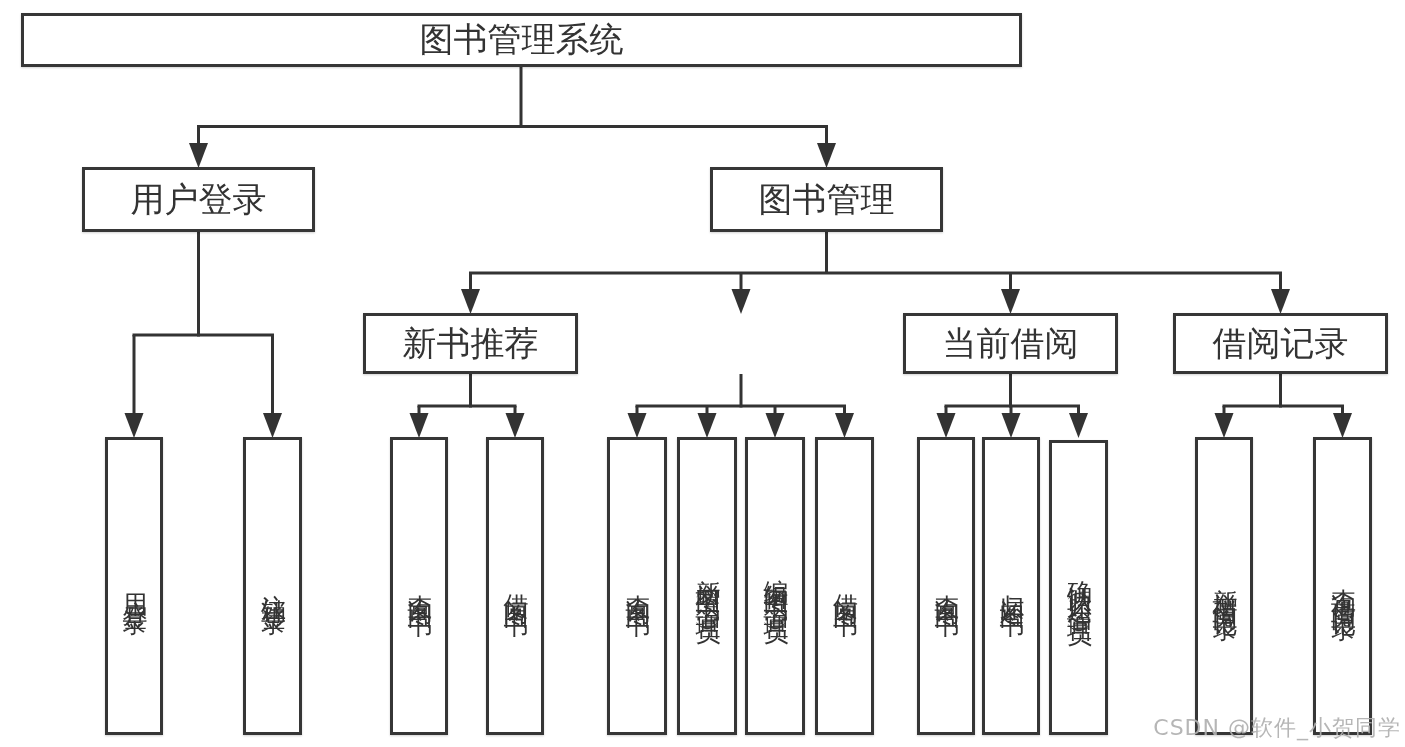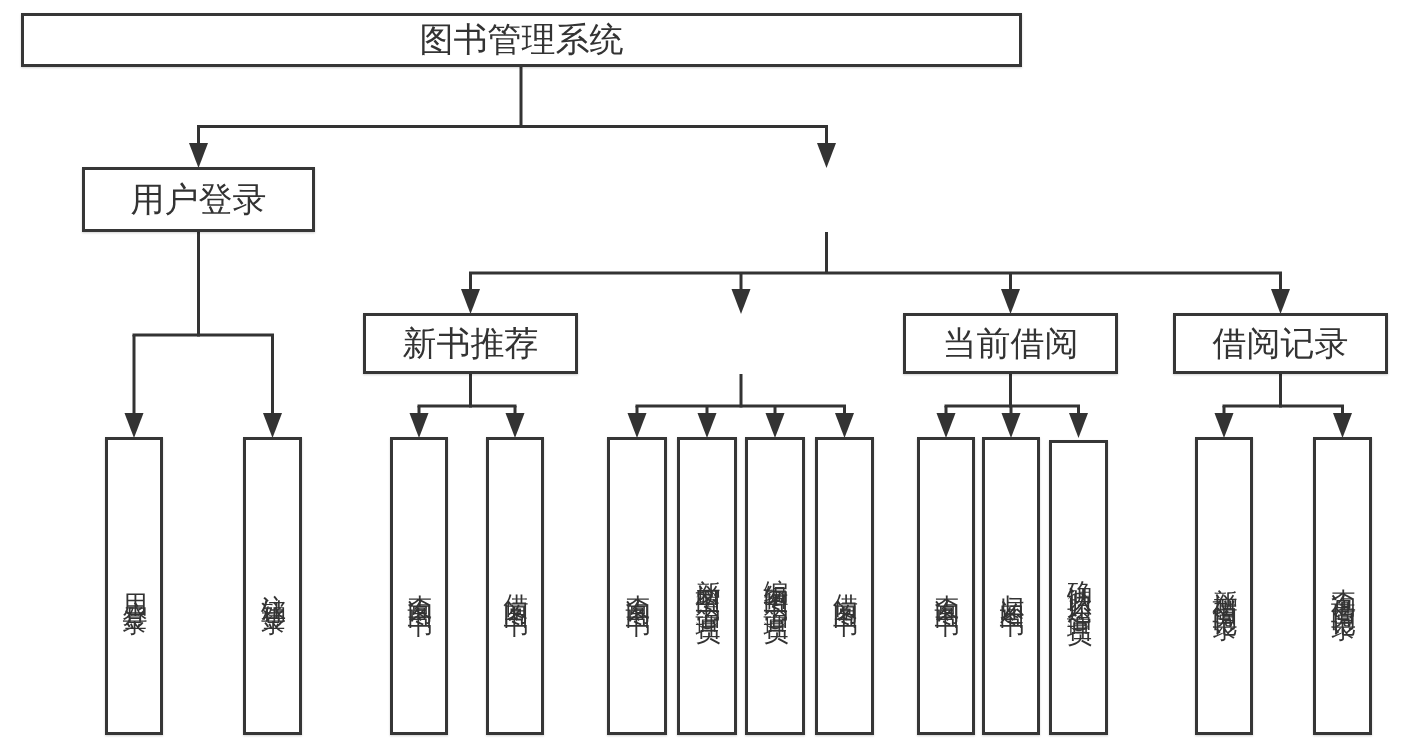--- a/index.html
+++ b/index.html
@@ -125,20 +125,21 @@
       <polygon points="1001.5,413 1020.5,413 1011,438"></polygon>
       <polygon points="1069,413 1088,413 1078.5,438"></polygon>
       <polygon points="1214.5,413 1233.5,413 1224,438"></polygon>
       <polygon points="1333,413 1352,413 1342.5,438"></polygon>
     </g>
   </svg>
 
   <div class="node hnode" style="left:21px; top:13px; width:1001px; height:54px;">图书管理系统</div>
 
   <div class="node hnode" style="left:82px; top:167px; width:233px; height:65px;">用户登录</div>
+  <div class="node hnode" style="left:710px; top:167px; width:233px; height:65px;">图书管理</div>
 
   <div class="node hnode" style="left:363px; top:313px; width:215px; height:61px;">新书推荐</div>
   <div class="node hnode" style="left:1173px; top:313px; width:215px; height:61px;">借阅记录</div>
   <div class="node hnode" style="left:903px; top:313px; width:215px; height:61px;">当前借阅</div>
 
   <div class="node vnode" style="left:105px; top:437px; width:58px; height:298px;">用户登录</div>
   <div class="node vnode" style="left:243px; top:437px; width:59px; height:298px;">注销登录</div>
 
   <div class="node vnode" style="left:390px; top:437px; width:58px; height:298px;">查询图书</div>
   <div class="node vnode" style="left:486px; top:437px; width:58px; height:298px;">借阅图书</div>
@@ -148,14 +149,15 @@
   <div class="node vnode" style="left:745px; top:437px; width:60px; height:298px;">编辑图书（管理员）</div>
   <div class="node vnode" style="left:815px; top:437px; width:59px; height:298px;">借阅图书</div>
 
   <div class="node vnode" style="left:917px; top:437px; width:58px; height:298px;">查询图书</div>
   <div class="node vnode" style="left:982px; top:437px; width:58px; height:298px;">归还图书</div>
   <div class="node vnode" style="left:1049px; top:440px; width:59px; height:295px;">确认归还（管理员）</div>
 
   <div class="node vnode" style="left:1195px; top:437px; width:58px; height:298px;">新增借阅记录</div>
   <div class="node vnode" style="left:1313px; top:437px; width:59px; height:298px;">查询借阅记录</div>
 
+  <div class="watermark">CSDN @软件_小贺同学</div>
 
 </div>
 
 </body></html>

